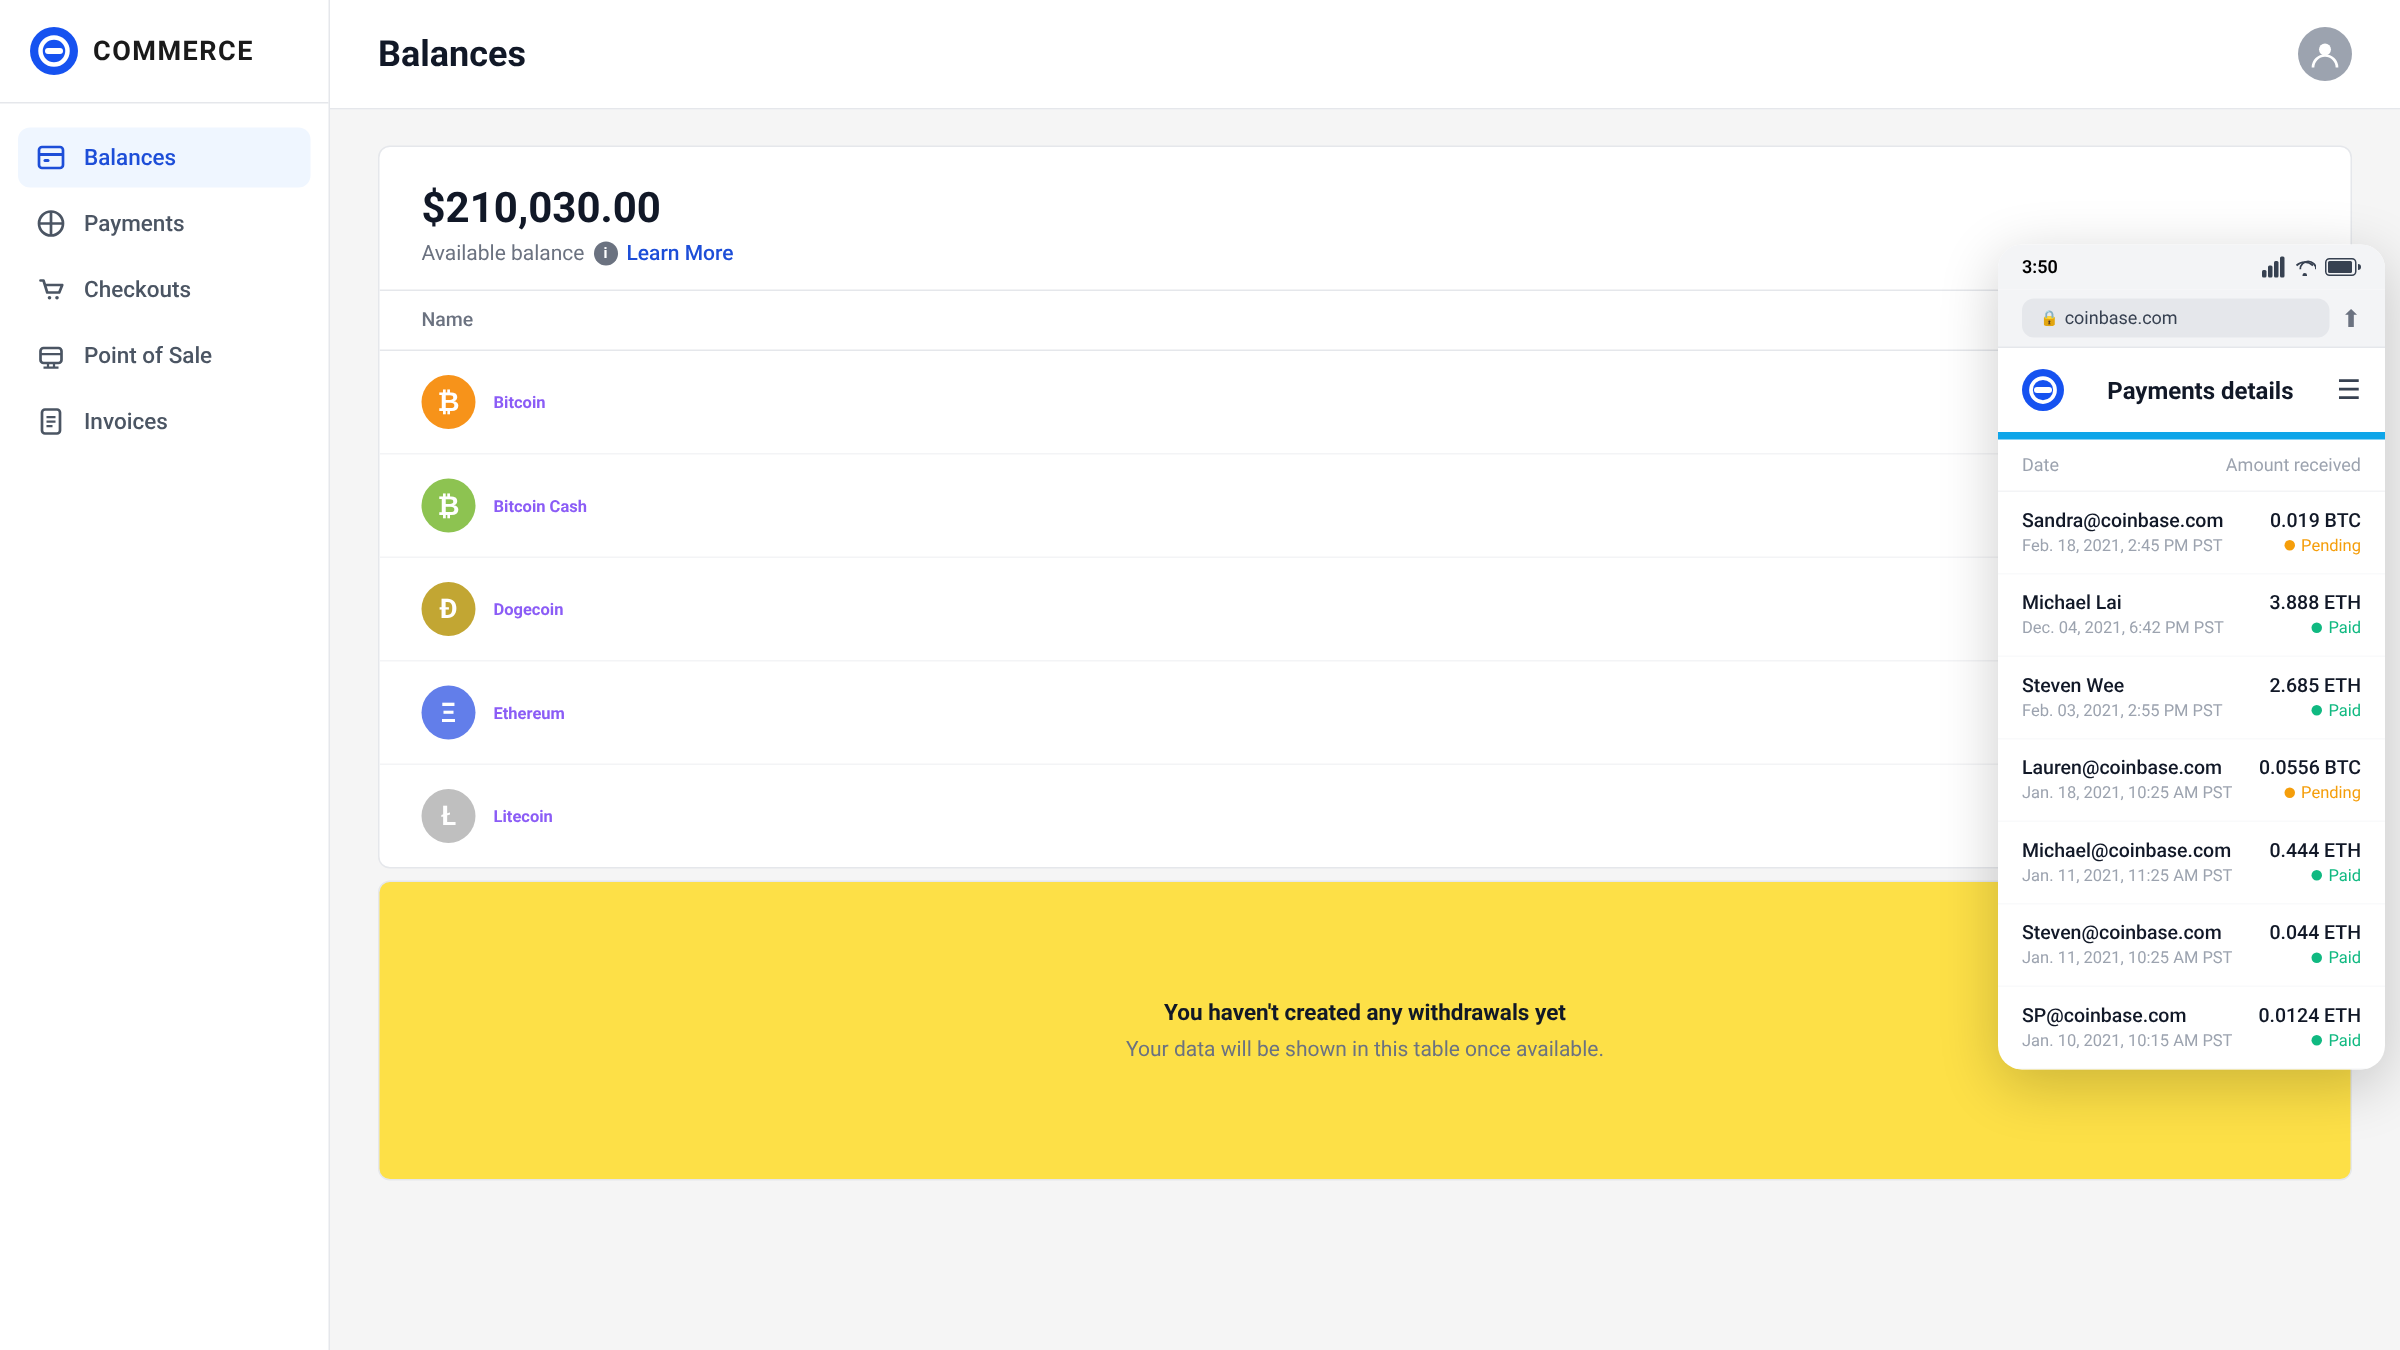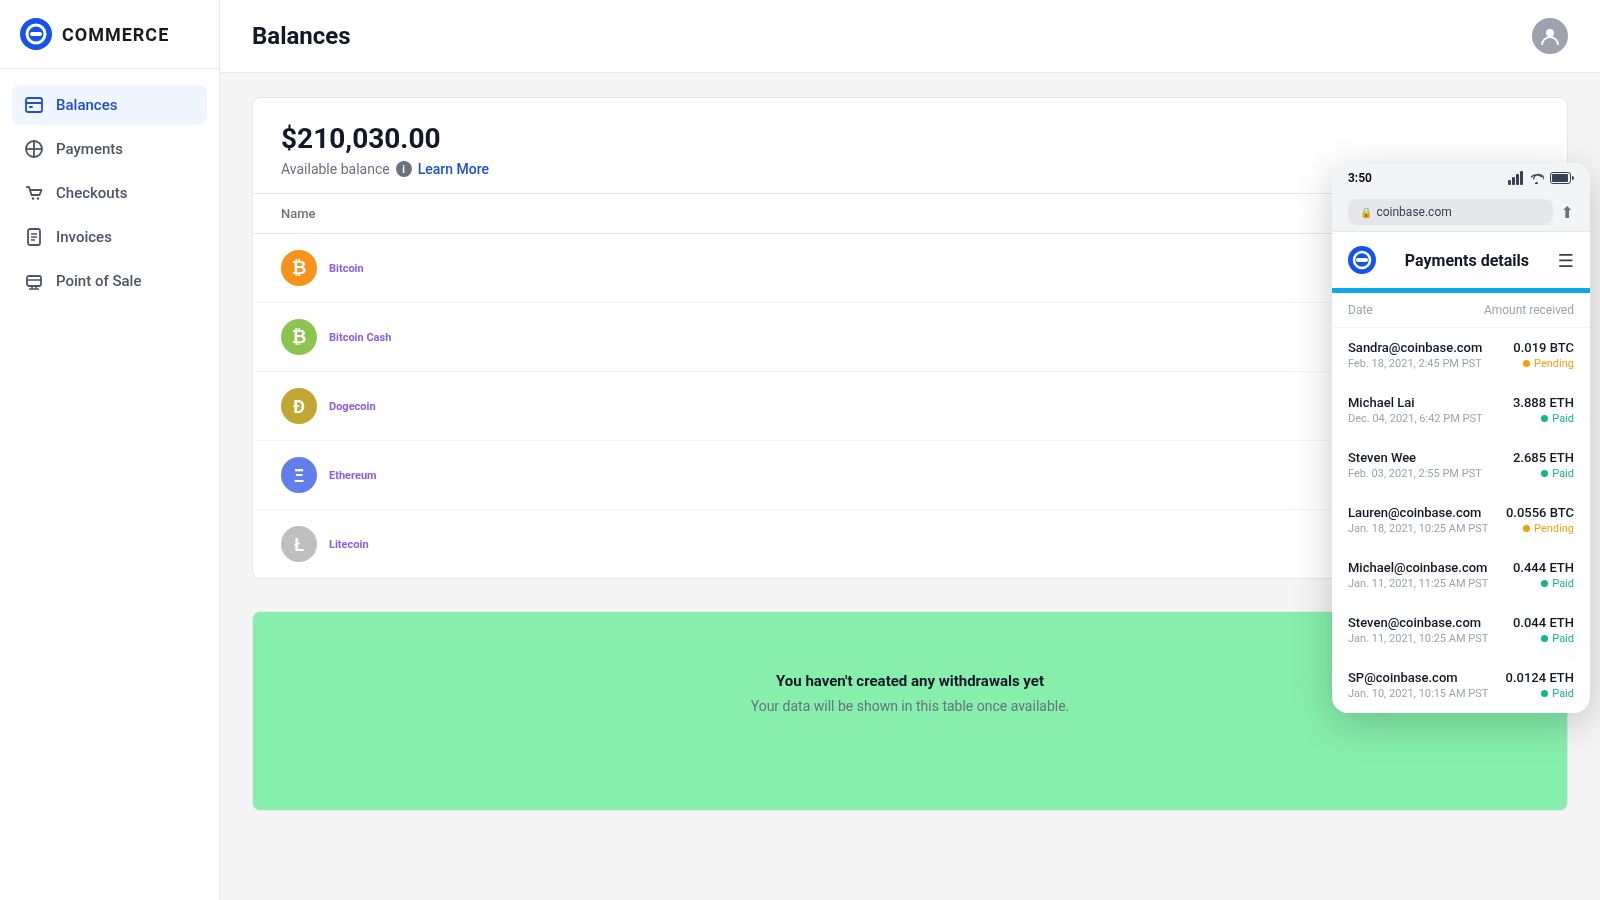--- a/index.html
+++ b/index.html
@@ -98,21 +98,21 @@
       padding: 24px 32px;
       overflow-y: auto;
       position: relative;
     }
 
     
     .balance-card {
       background: #fff;
       border: 1px solid #e5e7eb;
       border-radius: 8px;
-      margin-bottom: 32px;
+      margin-bottom: 8px;
       overflow: hidden;
     }
     .balance-header {
       padding: 24px 28px 16px;
       border-bottom: 1px solid #e5e7eb;
     }
     .balance-amount {
       font-size: 28px;
       font-weight: 700;
       color: #111827;
@@ -172,28 +172,28 @@
       flex-shrink: 0;
     }
     .currency-name {
       font-size: 11px;
       font-weight: 700;
       color: #8b5cf6;
     }
 
     
     .withdrawal-card {
-      background: #86efac;
+      background: #fde047;
       border: 1px solid #e5e7eb;
       border-radius: 8px;
       padding: 60px 28px;
       display: flex;
       flex-direction: column;
       align-items: center;
-      justify-content: flex-start;
+      justify-content: center;
       min-height: 200px;
     }
     .withdrawal-title {
       font-size: 15px;
       font-weight: 700;
       color: #111827;
       margin-bottom: 8px;
     }
     .withdrawal-subtitle {
       font-size: 14px;
@@ -364,39 +364,39 @@
           <path d="M3 4h2l2.5 8h8l2-5H7" stroke="#4b5563" stroke-width="1.8" stroke-linecap="round" stroke-linejoin="round" fill="none"></path>
           <circle cx="9" cy="15.5" r="1.2" fill="#4b5563"></circle>
           <circle cx="14" cy="15.5" r="1.2" fill="#4b5563"></circle>
         </svg>
       </span>
       <span>Checkouts</span>
     </div>
     <div class="nav-item">
       <span class="nav-icon">
         <svg width="20" height="20" viewBox="0 0 20 20" fill="none">
-          <rect x="4" y="2" width="12" height="16" rx="2" stroke="#4b5563" stroke-width="1.8" fill="none"></rect>
-          <line x1="7" y1="7" x2="13" y2="7" stroke="#4b5563" stroke-width="1.5"></line>
-          <line x1="7" y1="10" x2="13" y2="10" stroke="#4b5563" stroke-width="1.5"></line>
-          <line x1="7" y1="13" x2="11" y2="13" stroke="#4b5563" stroke-width="1.5"></line>
-        </svg>
-      </span>
-      <span>Invoices</span>
-    </div>
-    <div class="nav-item">
-      <span class="nav-icon">
-        <svg width="20" height="20" viewBox="0 0 20 20" fill="none">
           <rect x="3" y="5" width="14" height="10" rx="2" stroke="#4b5563" stroke-width="1.8" fill="none"></rect>
           <line x1="3" y1="9" x2="17" y2="9" stroke="#4b5563" stroke-width="1.5"></line>
           <line x1="8" y1="15" x2="8" y2="18" stroke="#4b5563" stroke-width="1.5"></line>
           <line x1="12" y1="15" x2="12" y2="18" stroke="#4b5563" stroke-width="1.5"></line>
           <line x1="5" y1="18" x2="15" y2="18" stroke="#4b5563" stroke-width="1.5"></line>
         </svg>
       </span>
       <span>Point of Sale</span>
+    </div>
+    <div class="nav-item">
+      <span class="nav-icon">
+        <svg width="20" height="20" viewBox="0 0 20 20" fill="none">
+          <rect x="4" y="2" width="12" height="16" rx="2" stroke="#4b5563" stroke-width="1.8" fill="none"></rect>
+          <line x1="7" y1="7" x2="13" y2="7" stroke="#4b5563" stroke-width="1.5"></line>
+          <line x1="7" y1="10" x2="13" y2="10" stroke="#4b5563" stroke-width="1.5"></line>
+          <line x1="7" y1="13" x2="11" y2="13" stroke="#4b5563" stroke-width="1.5"></line>
+        </svg>
+      </span>
+      <span>Invoices</span>
     </div>
   </nav>
 </div>
 
 <div class="main">
   <div class="header">
     <h1 class="page-title">Balances</h1>
     <div class="header-avatar">
       <svg width="22" height="22" viewBox="0 0 22 22" fill="none">
         <circle cx="11" cy="8" r="4" fill="#fff"></circle>

